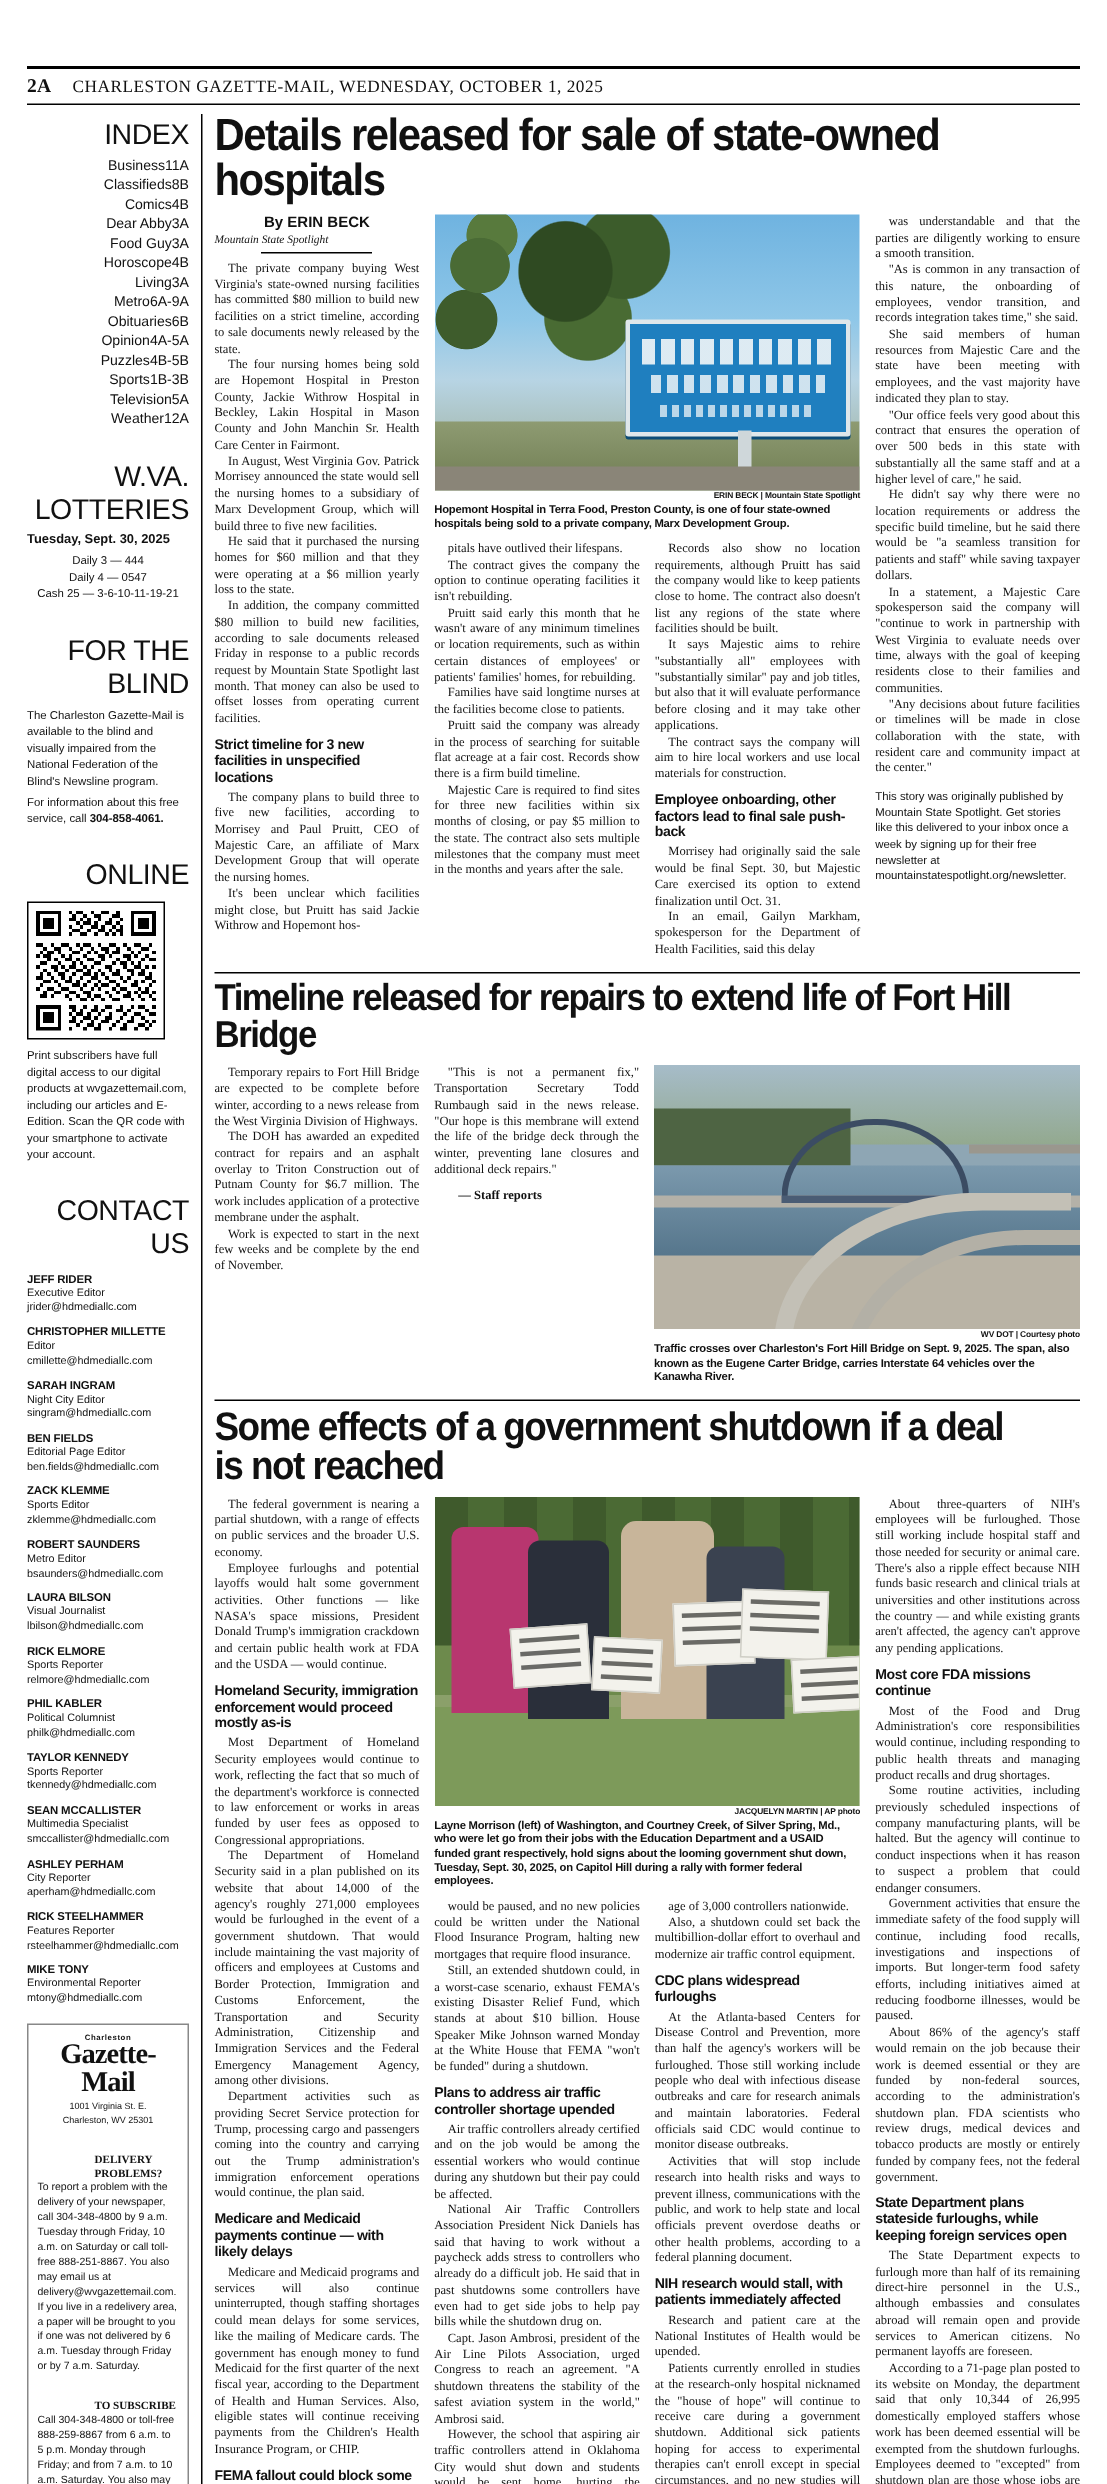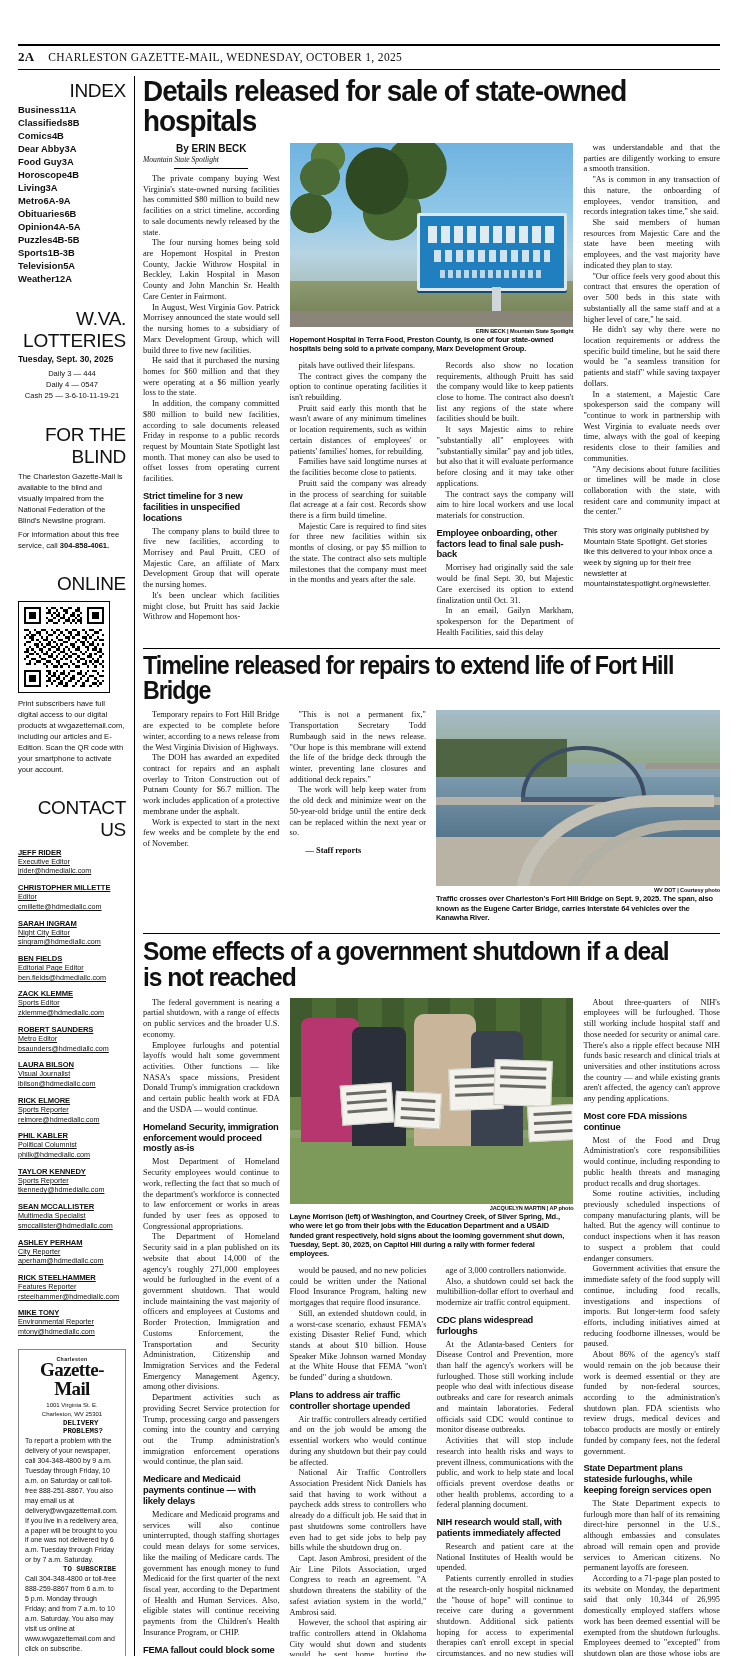--- a/index.html
+++ b/index.html
@@ -35,54 +35,54 @@
   .rail-sep { width: 1px; background: #000; margin: 6px 8px 0 0; flex:0 0 1px; align-self: stretch; }
   .main { flex: 1 1 auto; min-width: 0; }
 
   
   .rail h3 {
     font-family: "Liberation Sans", sans-serif;
     font-weight: normal; font-size: 19px; letter-spacing: -.3px;
     margin: 10px 0 2px 0; text-transform: uppercase; text-align: right;
   }
   .index-list { font-family: "Liberation Sans", sans-serif; font-size: 9.4px; }
-  .index-row { display:flex; justify-content: flex-start; line-height: 1.38; font-weight: bold; }
+  .index-row { display:flex; justify-content: flex-end; line-height: 1.38; }
   .index-row span:last-child { font-variant-numeric: tabular-nums; }
 
   .lot-date { font-family:"Liberation Sans", sans-serif; font-weight:bold; font-size:8.6px; margin-top:1px;}
   .lot-line { font-family:"Liberation Sans", sans-serif; font-size:7.6px; line-height:1.5; margin-top:4px;}
   .lot-line div { white-space: nowrap; text-align: center; }
 
   .rail p.body { font-family:"Liberation Sans", sans-serif; font-size:7.6px; line-height:1.45; margin:3px 0 0 0; }
   .rail p.body b { font-weight: bold; }
 
   .qr-wrap { margin-top:6px; border:1.5px solid #000; padding:5px; width: 92px; height: 92px; }
   .qr { width:100%; height:100%; }
 
-  .contact-entry { margin-top: 7px; text-decoration: underline; }
+  .contact-entry { margin-top: 7px; }
   .contact-name {
     font-family:"Liberation Sans", sans-serif; font-weight:bold;
     font-size:7.6px; letter-spacing:-.1px; text-transform: uppercase;
   }
   .contact-role, .contact-email {
     font-family:"Liberation Sans", sans-serif; font-size:7.2px; line-height:1.35;
     word-break: break-all;
   }
 
   .mast-box { border:1px solid #888; padding:7px 6px; margin-top:12px; }
   .mast-logo {
     text-align:center; font-family:"Liberation Serif", serif;
     font-weight: bold; font-size: 19px; letter-spacing: -.6px; line-height:1;
   }
   .mast-logo .kicker {
     display:block; font-family:"Liberation Sans", sans-serif;
     font-size:5.2px; font-weight:bold; letter-spacing:.4px; margin-bottom:-2px;
   }
   .mast-addr { text-align:center; font-family:"Liberation Sans", sans-serif; font-size:6px; line-height:1.5; margin-top:3px;}
-  .mast-h { font-family:Liberation Mono, monospace; font-weight:bold; font-size:7.4px; margin-top:0;padding-left:38px;}
+  .mast-h { font-family:Liberation Serif, serif; font-weight:bold; font-size:7.4px; margin-top:16px;padding-left:38px;}
   .mast-p { font-family:"Liberation Sans", sans-serif; font-size:7px; line-height:1.42; margin-top:1px;}
   .mast-divider { width:28px; border-top:1px solid #000; margin:6px auto;}
   .mast-fine { font-family:"Liberation Sans", sans-serif; font-size:5.8px; line-height:1.42;}
 
   
   .article { padding-top: 4px; }
   .article + .article { margin-top: 6px; }
   .art-rule { border-top: 1.5px solid #000; margin-bottom: 4px; }
   .headline {
     font-family:"Liberation Sans", sans-serif;
@@ -747,21 +747,20 @@
           <div class="col">
             <div id="br-c1">
                 <p class="txt">Temporary repairs to Fort Hill Bridge are expected to be complete before winter, according to a news release from the West Virginia Division of Highways.</p>
                 <p class="txt">The DOH has awarded an expedited contract for repairs and an asphalt overlay to Triton Construction out of Putnam County for $6.7 million. The work includes application of a protective membrane under the asphalt.</p>
                 <p class="txt">Work is expected to start in the next few weeks and be complete by the end of November.</p>
               </div>
           </div>
           <div class="col">
             <div id="br-c2">
                 <p class="txt">"This is not a permanent fix," Transportation Secretary Todd Rumbaugh said in the news release. "Our hope is this membrane will extend the life of the bridge deck through the winter, preventing lane closures and additional deck repairs."</p>
-                <p class="txt">The work will help keep water from the old deck and minimize wear on the 50-year-old bridge until the entire deck can be replaced within the next year or so.</p>
               </div>
             <p class="staff">— Staff reports</p>
           </div>
           <div class="col" style="flex:2.08 1 0">
             <div class="photo ph-bridge">
               <div class="hill"></div>
               <div class="trees"></div>
               <div class="river"></div>
               <div class="far"></div>
               <div class="deck1"></div>

